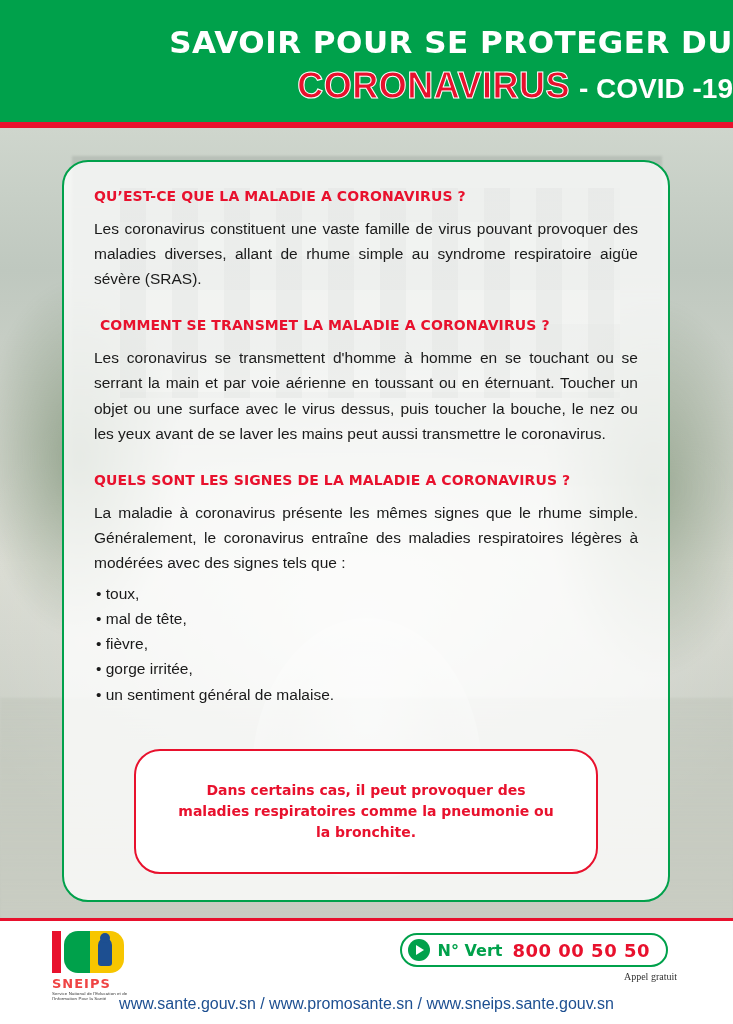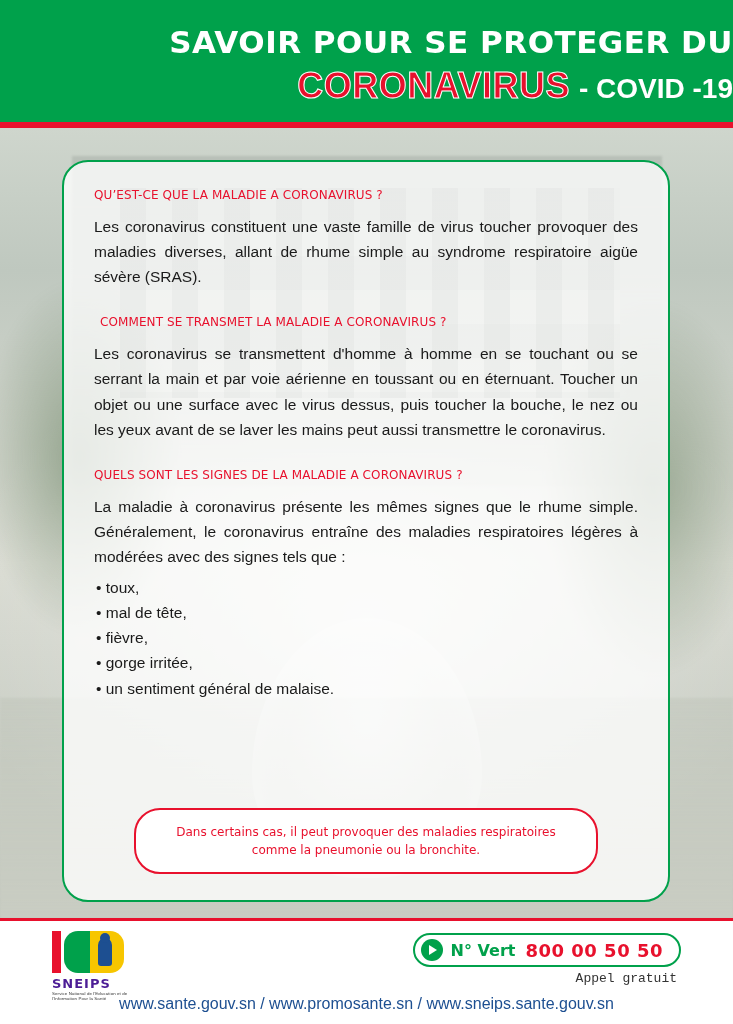--- a/index.html
+++ b/index.html
@@ -132,22 +132,22 @@
   }
 
   .card-inner {
     position: absolute;
     top: 0; left: 0; right: 0; bottom: 0;
     padding: 26px 30px 20px 30px;
   }
 
   .q-title {
     color: #e8112d;
-    font-size: 12px;
-    font-weight: normal;
+    font-size: 14px;
+    font-weight: bold;
     letter-spacing: 0.1px;
     margin: 0 0 12px 0;
     font-family: "DejaVu Sans", sans-serif;
   }
   .q-title.indent { padding-left: 6px; }
 
   .q-text {
     color: #1a1a1a;
     font-size: 15.5px;
     line-height: 1.62;
@@ -178,24 +178,24 @@
     left: 70px; right: 70px;
     bottom: 26px;
     background: #ffffff;
     border: 2px solid #e8112d;
     border-radius: 26px;
     padding: 13px 20px;
     text-align: center;
   }
   .alert-text {
     color: #e8112d;
-    font-size: 12px;
-    font-weight: normal;
+    font-size: 14px;
+    font-weight: bold;
     line-height: 1.5;
-    margin: 0;
+    margin: 16px;
     font-family: "DejaVu Sans", sans-serif;
   }
 
   
   .footer-rule {
     position: absolute;
     top: 918px; left: 0;
     width: 733px; height: 3px;
     background: #e8112d;
   }
@@ -245,34 +245,34 @@
     position: absolute;
     top: 2px; left: 48px;
     width: 10px; height: 10px;
     border-radius: 50%;
     background: #1d4f91;
   }
   .logo-text {
     margin-top: 3px;
     font-size: 13px;
     font-weight: bold;
-    color: #4c1d95;
+    color: #ef4444;
     letter-spacing: 1px;
     font-family: "DejaVu Sans", sans-serif;
   }
   .logo-sub {
     font-size: 4.4px;
     color: #333;
     letter-spacing: 0.1px;
     font-family: "Liberation Sans", sans-serif;
   }
 
   .vert-pill {
     position: absolute;
-    top: 12px; right: 52px;
+    top: 12px; right: 65px;
     height: 34px;
     min-width: 268px;
     border: 2px solid #00a14b;
     border-radius: 18px;
     background: #ffffff;
     display: flex;
     align-items: center;
     padding: 0 16px 0 6px;
   }
   .play-ico {
@@ -301,23 +301,23 @@
   .vert-number {
     color: #e8112d;
     font-weight: bold;
     font-size: 18px;
     letter-spacing: 0.5px;
     font-family: "DejaVu Sans", sans-serif;
   }
   .free-note {
     position: absolute;
     top: 50px; right: 56px;
-    font-size: 13px;
+    font-size: 10px;
     color: #333333;
-    font-family: Liberation Mono, monospace;
+    font-family: Liberation Serif, serif;
   }
   .urls {
     position: absolute;
     top: 74px; left: 0;
     width: 733px;
     text-align: center;
     font-size: 16px;
     color: #1d4f91;
     font-family: "Liberation Sans", sans-serif;
   }
@@ -341,21 +341,21 @@
     <div class="bg-windows"></div>
     <div class="bg-trees-left"></div>
     <div class="bg-trees-right"></div>
     <div class="bg-ground"></div>
     <div class="bg-monument"></div>
 
     <div class="card">
       <div class="card-inner">
 
         <h2 class="q-title">QU’EST-CE QUE LA MALADIE A CORONAVIRUS ?</h2>
-        <p class="q-text">Les coronavirus constituent une vaste famille de virus toucher provoquer des maladies diverses, allant de rhume simple au syndrome respiratoire aigüe sévère (SRAS).</p>
+        <p class="q-text">Les coronavirus constituent une vaste famille de virus pouvant provoquer des maladies diverses, allant de rhume simple au syndrome respiratoire aigüe sévère (SRAS).</p>
 
         <h2 class="q-title indent">COMMENT SE TRANSMET LA MALADIE A CORONAVIRUS ?</h2>
         <p class="q-text">Les coronavirus se transmettent d'homme à homme en se touchant ou se serrant la main et par voie aérienne en toussant ou en éternuant. Toucher un objet ou une surface avec le virus dessus, puis toucher la bouche, le nez ou les yeux avant de se laver les mains peut aussi transmettre le coronavirus.</p>
 
         <h2 class="q-title">QUELS SONT LES SIGNES DE LA MALADIE A CORONAVIRUS ?</h2>
         <p class="q-text nomargin">La maladie à coronavirus présente les mêmes signes que le rhume simple. Généralement, le coronavirus entraîne des maladies respiratoires légères à modérées avec des signes tels que :</p>
         <ul class="bullets">
           <li>toux,</li>
           <li>mal de tête,</li>
           <li>fièvre,</li>

